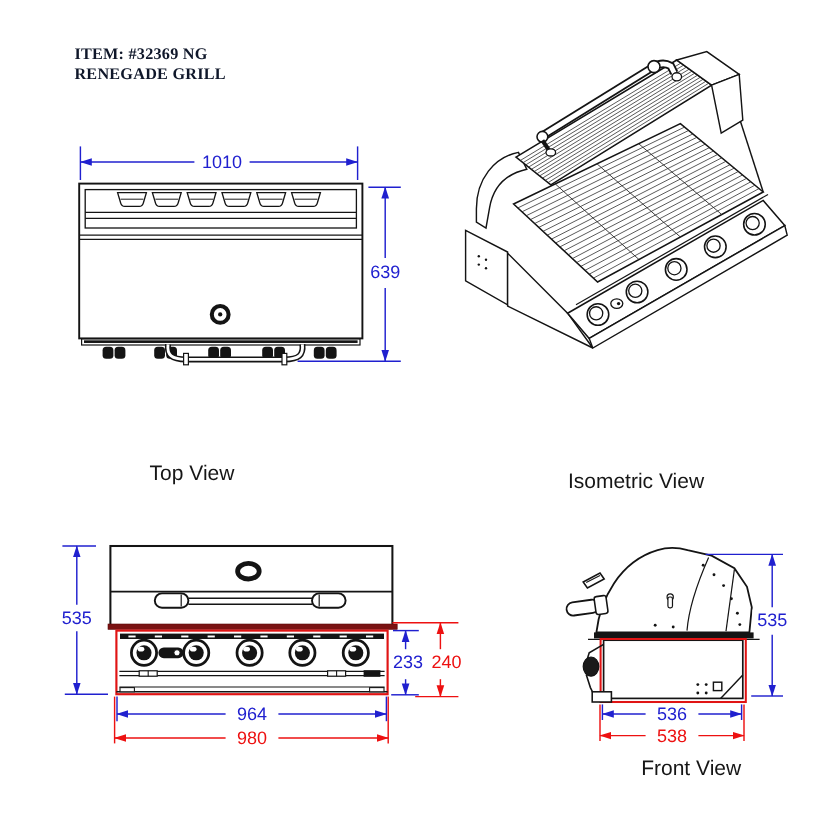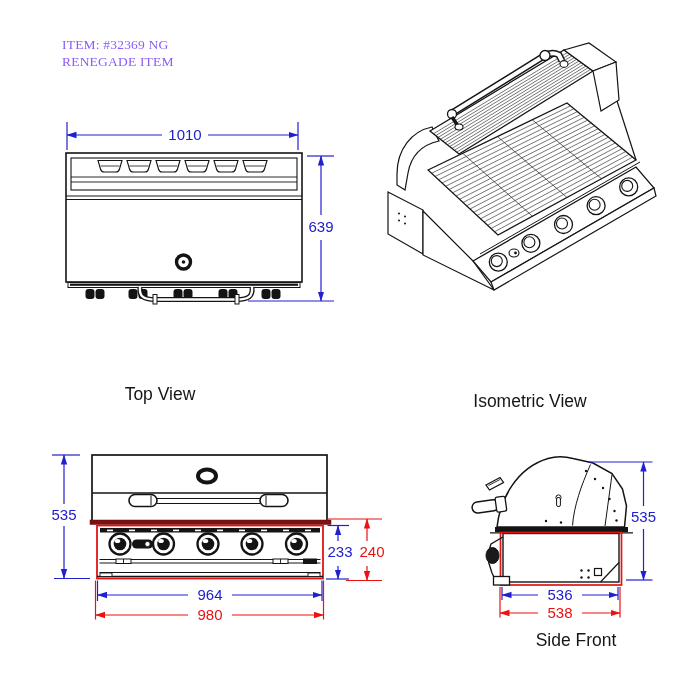--- a/index.html
+++ b/index.html
@@ -1,41 +1,41 @@
 <!DOCTYPE html>
 <html><head>
 <meta charset="utf-8">
 <style>
   html,body{margin:0;padding:0;background:#fff;}
   #canvas{position:relative;width:700px;height:700px;background:#ffffff;overflow:hidden;
           font-family:"Liberation Sans",sans-serif;}
   .abs{position:absolute;}
-  .title{font-family:"Liberation Serif",serif;font-weight:normal;font-size:13.5px;
-         line-height:17px;color:#8b5cf6;letter-spacing:.2px;white-space:nowrap;}
+  .title{font-family:"Liberation Serif",serif;font-weight:bold;font-size:13.5px;
+         line-height:17px;color:#0f172a;letter-spacing:.2px;white-space:nowrap;}
   .viewlabel{font-size:17.5px;color:#161616;text-align:center;}
   
   .o{stroke:#141414;fill:#ffffff;}
   .l{stroke:#141414;fill:none;}
   .dk{fill:#141414;stroke:none;}
   .b{stroke:#2020CF;fill:none;stroke-width:1.2;}
   .r{stroke:#ED1111;fill:none;stroke-width:1.2;}
   text.db{fill:#2020CF;font:15px "Liberation Sans",sans-serif;text-anchor:middle;}
   text.dr{fill:#ED1111;font:15px "Liberation Sans",sans-serif;text-anchor:middle;}
   .wbg{fill:#ffffff;stroke:none;}
   .hatch{stroke:#2a2a2a;stroke-width:0.65;}
   .hatch2{stroke:#2a2a2a;stroke-width:0.75;}
 </style>
 </head>
 <body>
 
 <div id="canvas">
 
   <div class="abs title" style="left:62px;top:36px;">
     <div>ITEM: #32369 NG</div>
-    <div>RENEGADE ITEM</div>
+    <div>RENEGADE GRILL</div>
   </div>
 
   <svg class="abs" style="left:40px;top:110px;" width="300" height="200" viewBox="0 0 300 200">
     <defs>
       <marker id="tb" markerWidth="10" markerHeight="8" refX="9.5" refY="3.5" orient="auto-start-reverse" markerUnits="userSpaceOnUse">
         <path d="M10,3.5 L0,0.3 L0,6.7 Z" fill="#2020CF"></path>
       </marker>
     </defs>
 
     <g>
@@ -398,15 +398,15 @@
       <line class="r" x1="70" y1="147" x2="70" y2="177.5"></line>
       <line class="r" x1="190" y1="147" x2="190" y2="177.5"></line>
       <line class="r" x1="70" y1="173" x2="108" y2="173" marker-start="url(#sr)"></line>
       <line class="r" x1="152" y1="173" x2="190" y2="173" marker-end="url(#sr)"></line>
       <text class="dr" x="130" y="178">538</text>
     </g>
   </svg>
 
   <div class="abs viewlabel" style="left:100px;top:384px;width:120px;">Top View</div>
   <div class="abs viewlabel" style="left:450px;top:391px;width:160px;">Isometric View</div>
-  <div class="abs viewlabel" style="left:506px;top:630px;width:140px;">Side Front</div>
+  <div class="abs viewlabel" style="left:506px;top:630px;width:140px;">Front View</div>
 
 </div>
 
 </body></html>

